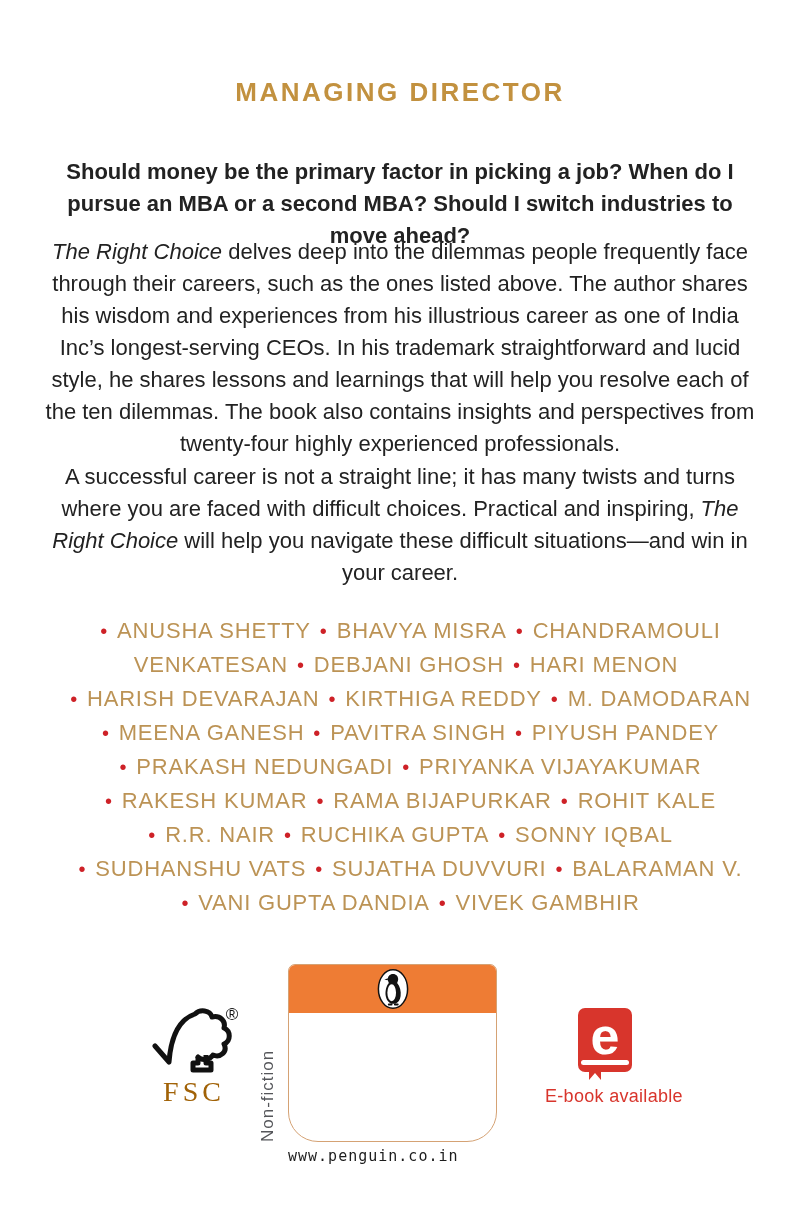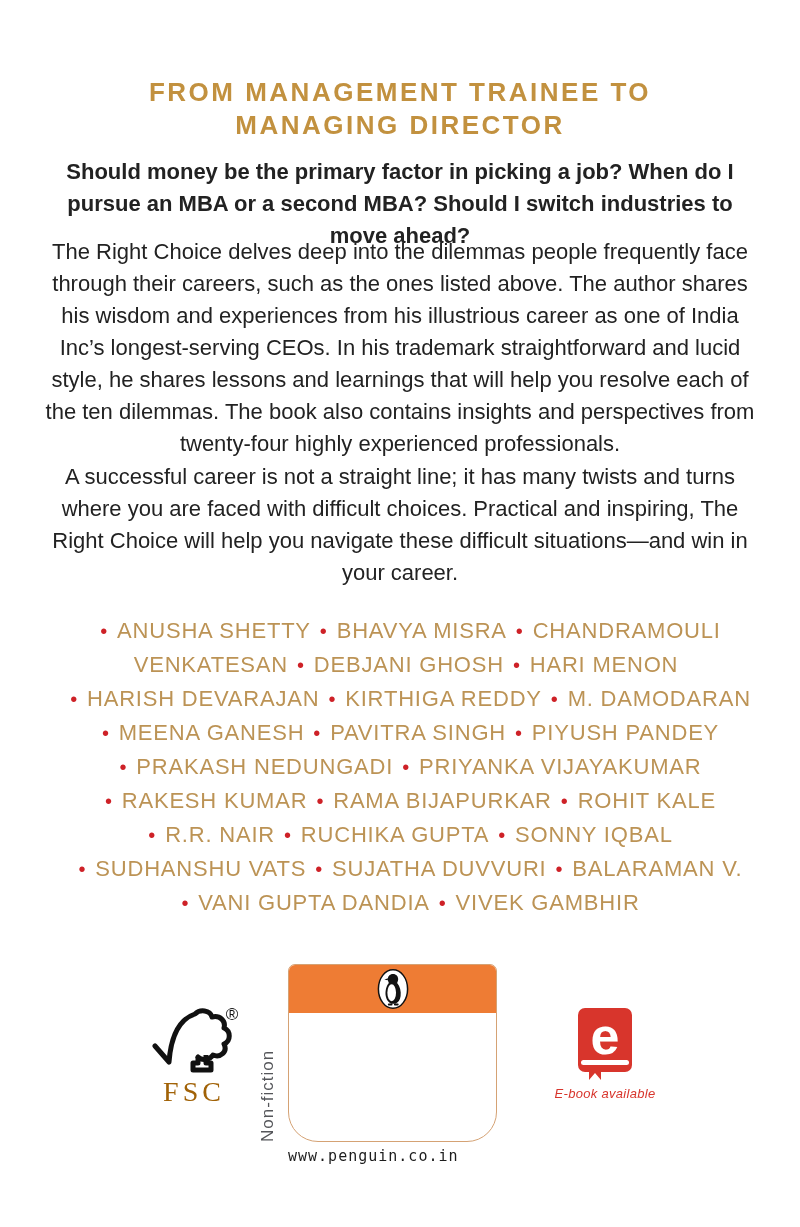--- a/index.html
+++ b/index.html
@@ -25,21 +25,21 @@
   }
   .para {
     position: absolute;
     left: 44px; right: 44px;
     text-align: center;
     font-size: 22px;
     line-height: 32px;
     color: var(--body-text);
     font-weight: 400;
   }
-  .para .italic { }
+  .para .italic { font-style: italic; }
   .p1 { top: 156px; font-weight: bold; }
   .p2 { top: 236px; }
   .p3 { top: 461px; }
   .names {
     position: absolute;
     top: 614px; left: 42px; right: 30px;
     text-align: center;
   }
   .name-line {
     font-size: 22px;
@@ -106,35 +106,33 @@
     color: #1c1c1c;
   }
   .ebook {
     position: absolute;
     left: 545px; top: 1006px;
     width: 120px;
     text-align: center;
   }
   .ebook svg { display: block; margin: 0 auto; }
   .ebook-label {
-    font-size: 13px;
+    font-size: 18px;
     color: var(--ebook-red);
     margin-top: 2px;
     letter-spacing: 0.3px;
     white-space: nowrap;
-    font-style: italic;
   }
 </style>
 </head>
 <body>
 
 <div class="cover">
 
   <div class="headline">
-    <div>FROM MANAGEMENT TRAINEE TO</div>
     <div>MANAGING DIRECTOR</div>
   </div>
 
   <p class="para p1"><span>Should money be the primary factor in picking a job? When do I pursue an MBA or a second MBA? Should I switch industries to move ahead?</span></p>
   <p class="para p2"><span class="italic">The Right Choice</span><span> delves deep into the dilemmas people frequently face through their careers, such as the ones listed above. The author shares his wisdom and experiences from his illustrious career as one of India Inc’s longest-serving CEOs. In his trademark straightforward and lucid style, he shares lessons and learnings that will help you resolve each of the ten dilemmas. The book also contains insights and perspectives from twenty-four highly experienced professionals.</span></p>
   <p class="para p3"><span>A successful career is not a straight line; it has many twists and turns where you are faced with difficult choices. Practical and inspiring, </span><span class="italic">The Right Choice</span><span> will help you navigate these difficult situations—and win in your career.</span></p>
 
   <div class="names">
       <div class="name-line"><span class="bullet">•</span><span class="cname">ANUSHA SHETTY</span><span class="bullet">•</span><span class="cname">BHAVYA MISRA</span><span class="bullet">•</span><span class="cname">CHANDRAMOULI</span></div>
       <div class="name-line"><span class="cname">VENKATESAN</span><span class="bullet">•</span><span class="cname">DEBJANI GHOSH</span><span class="bullet">•</span><span class="cname">HARI MENON</span></div>

